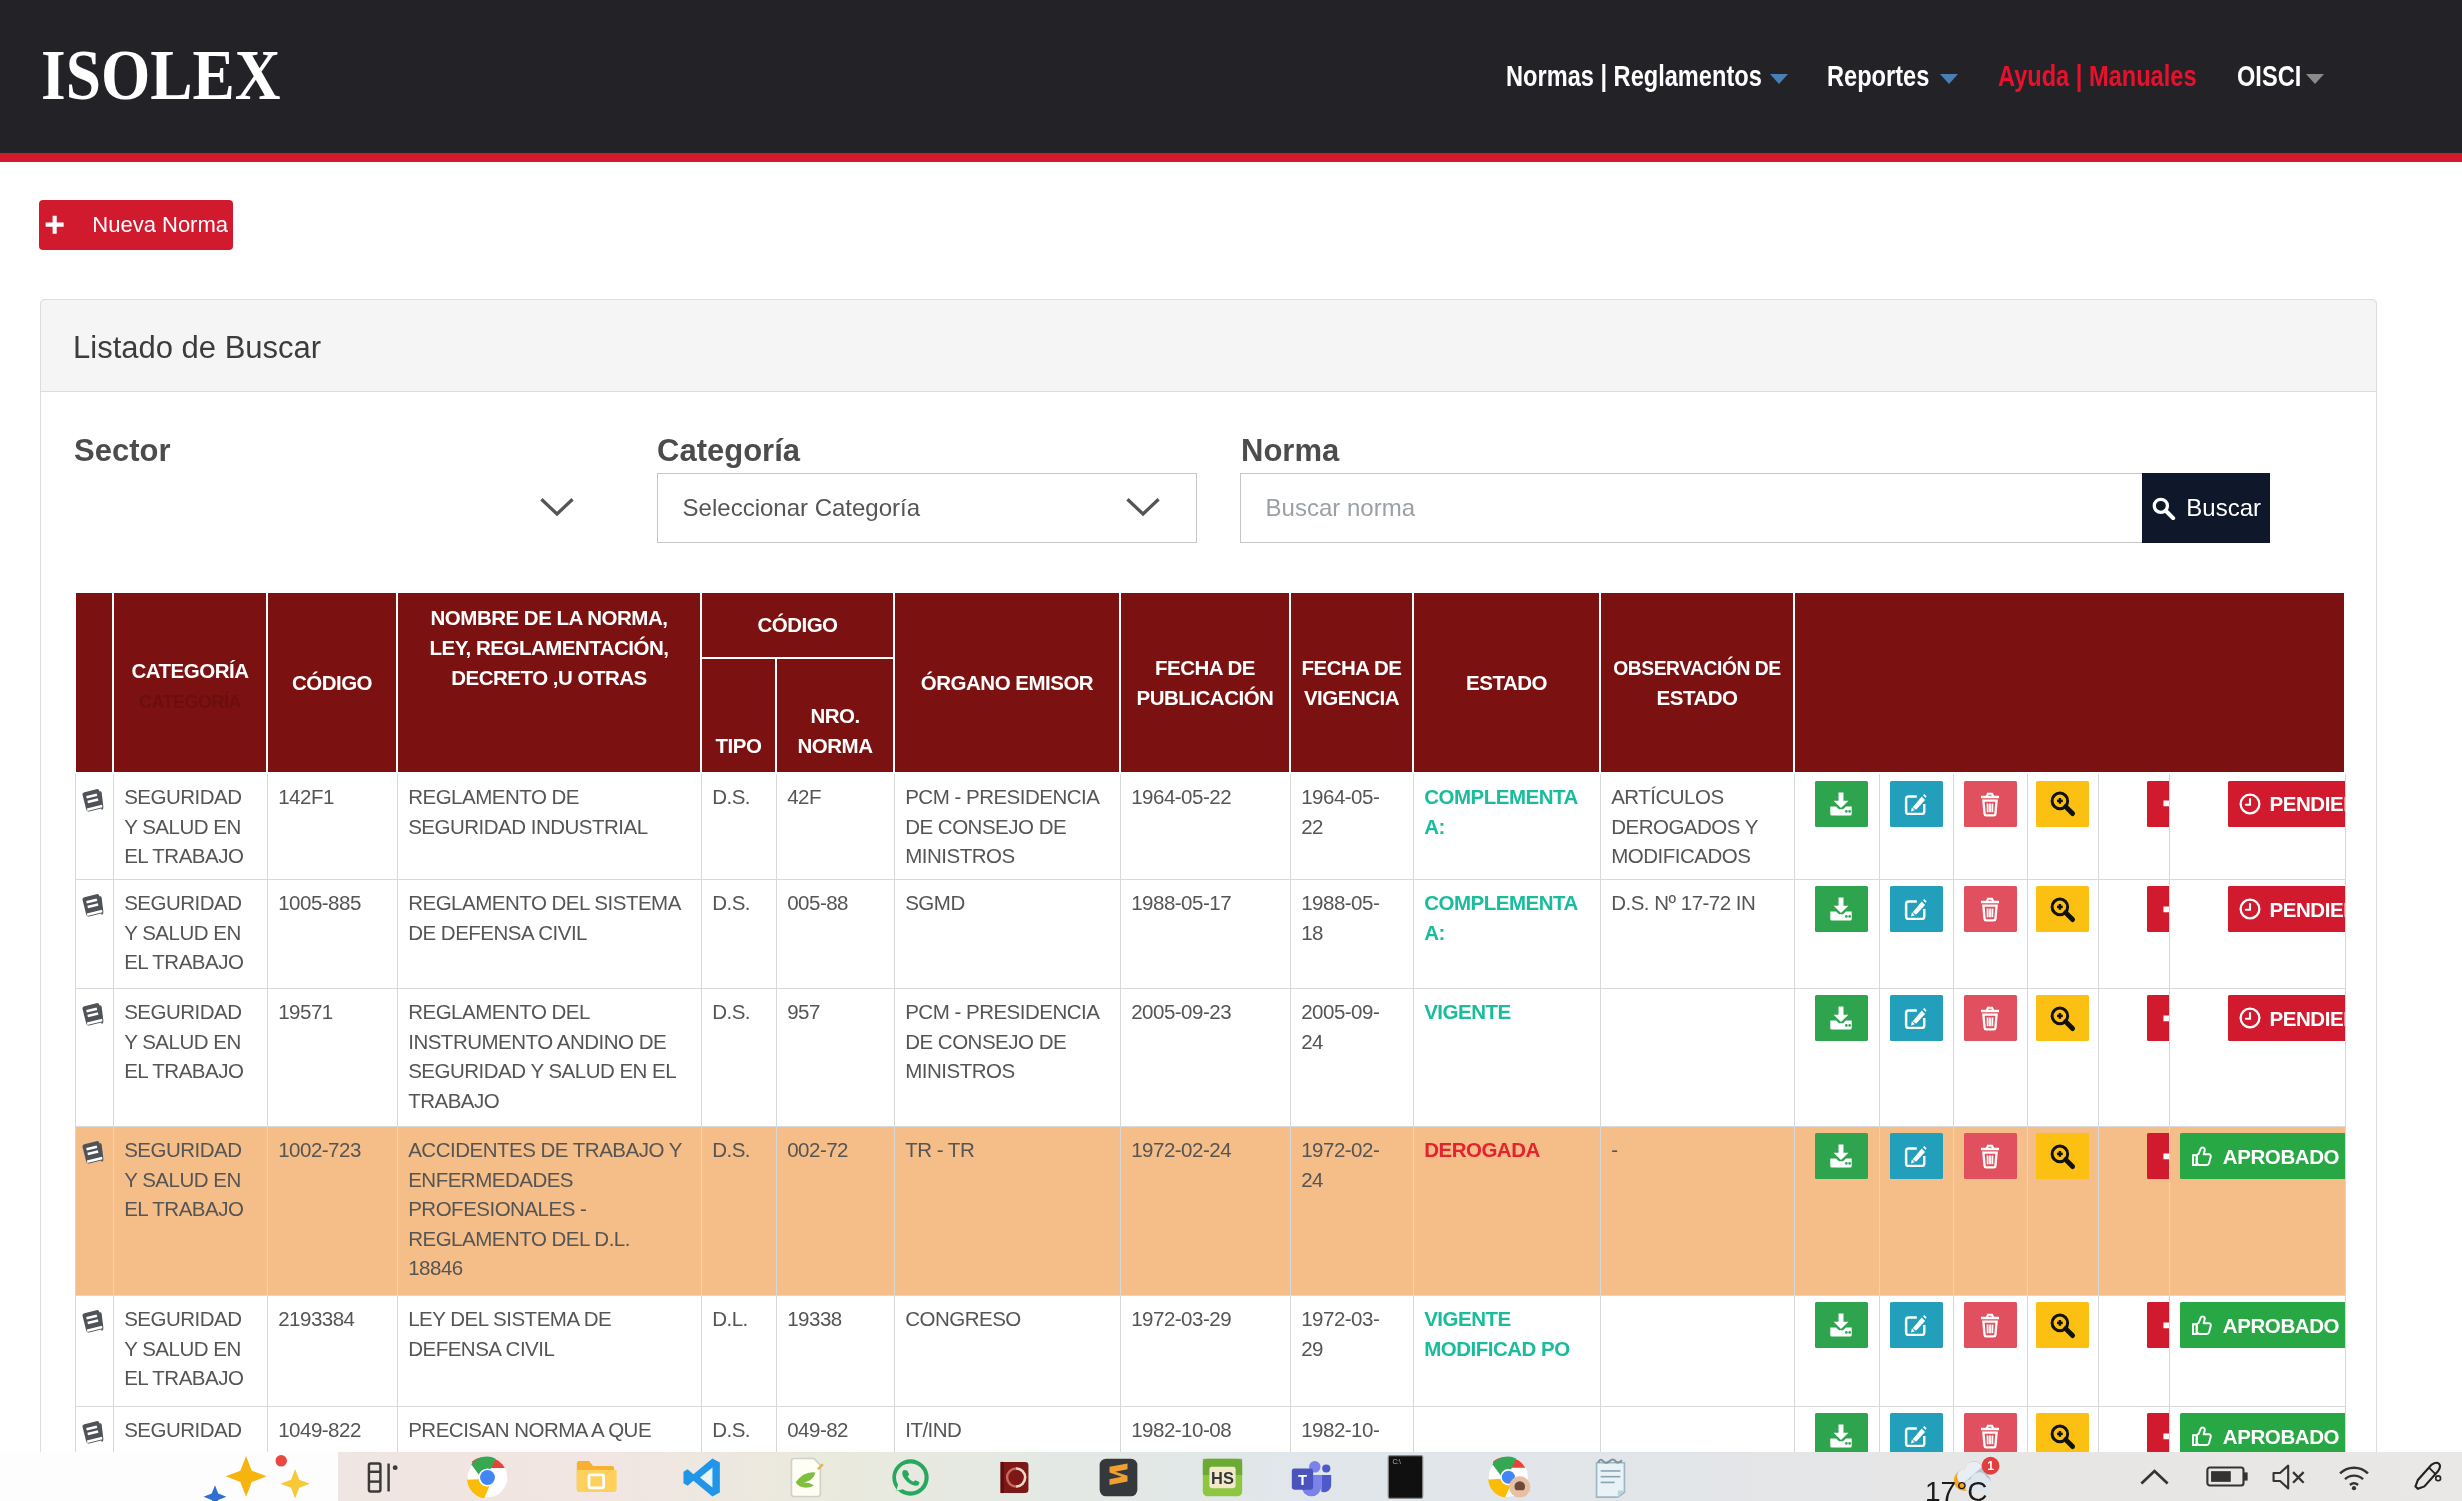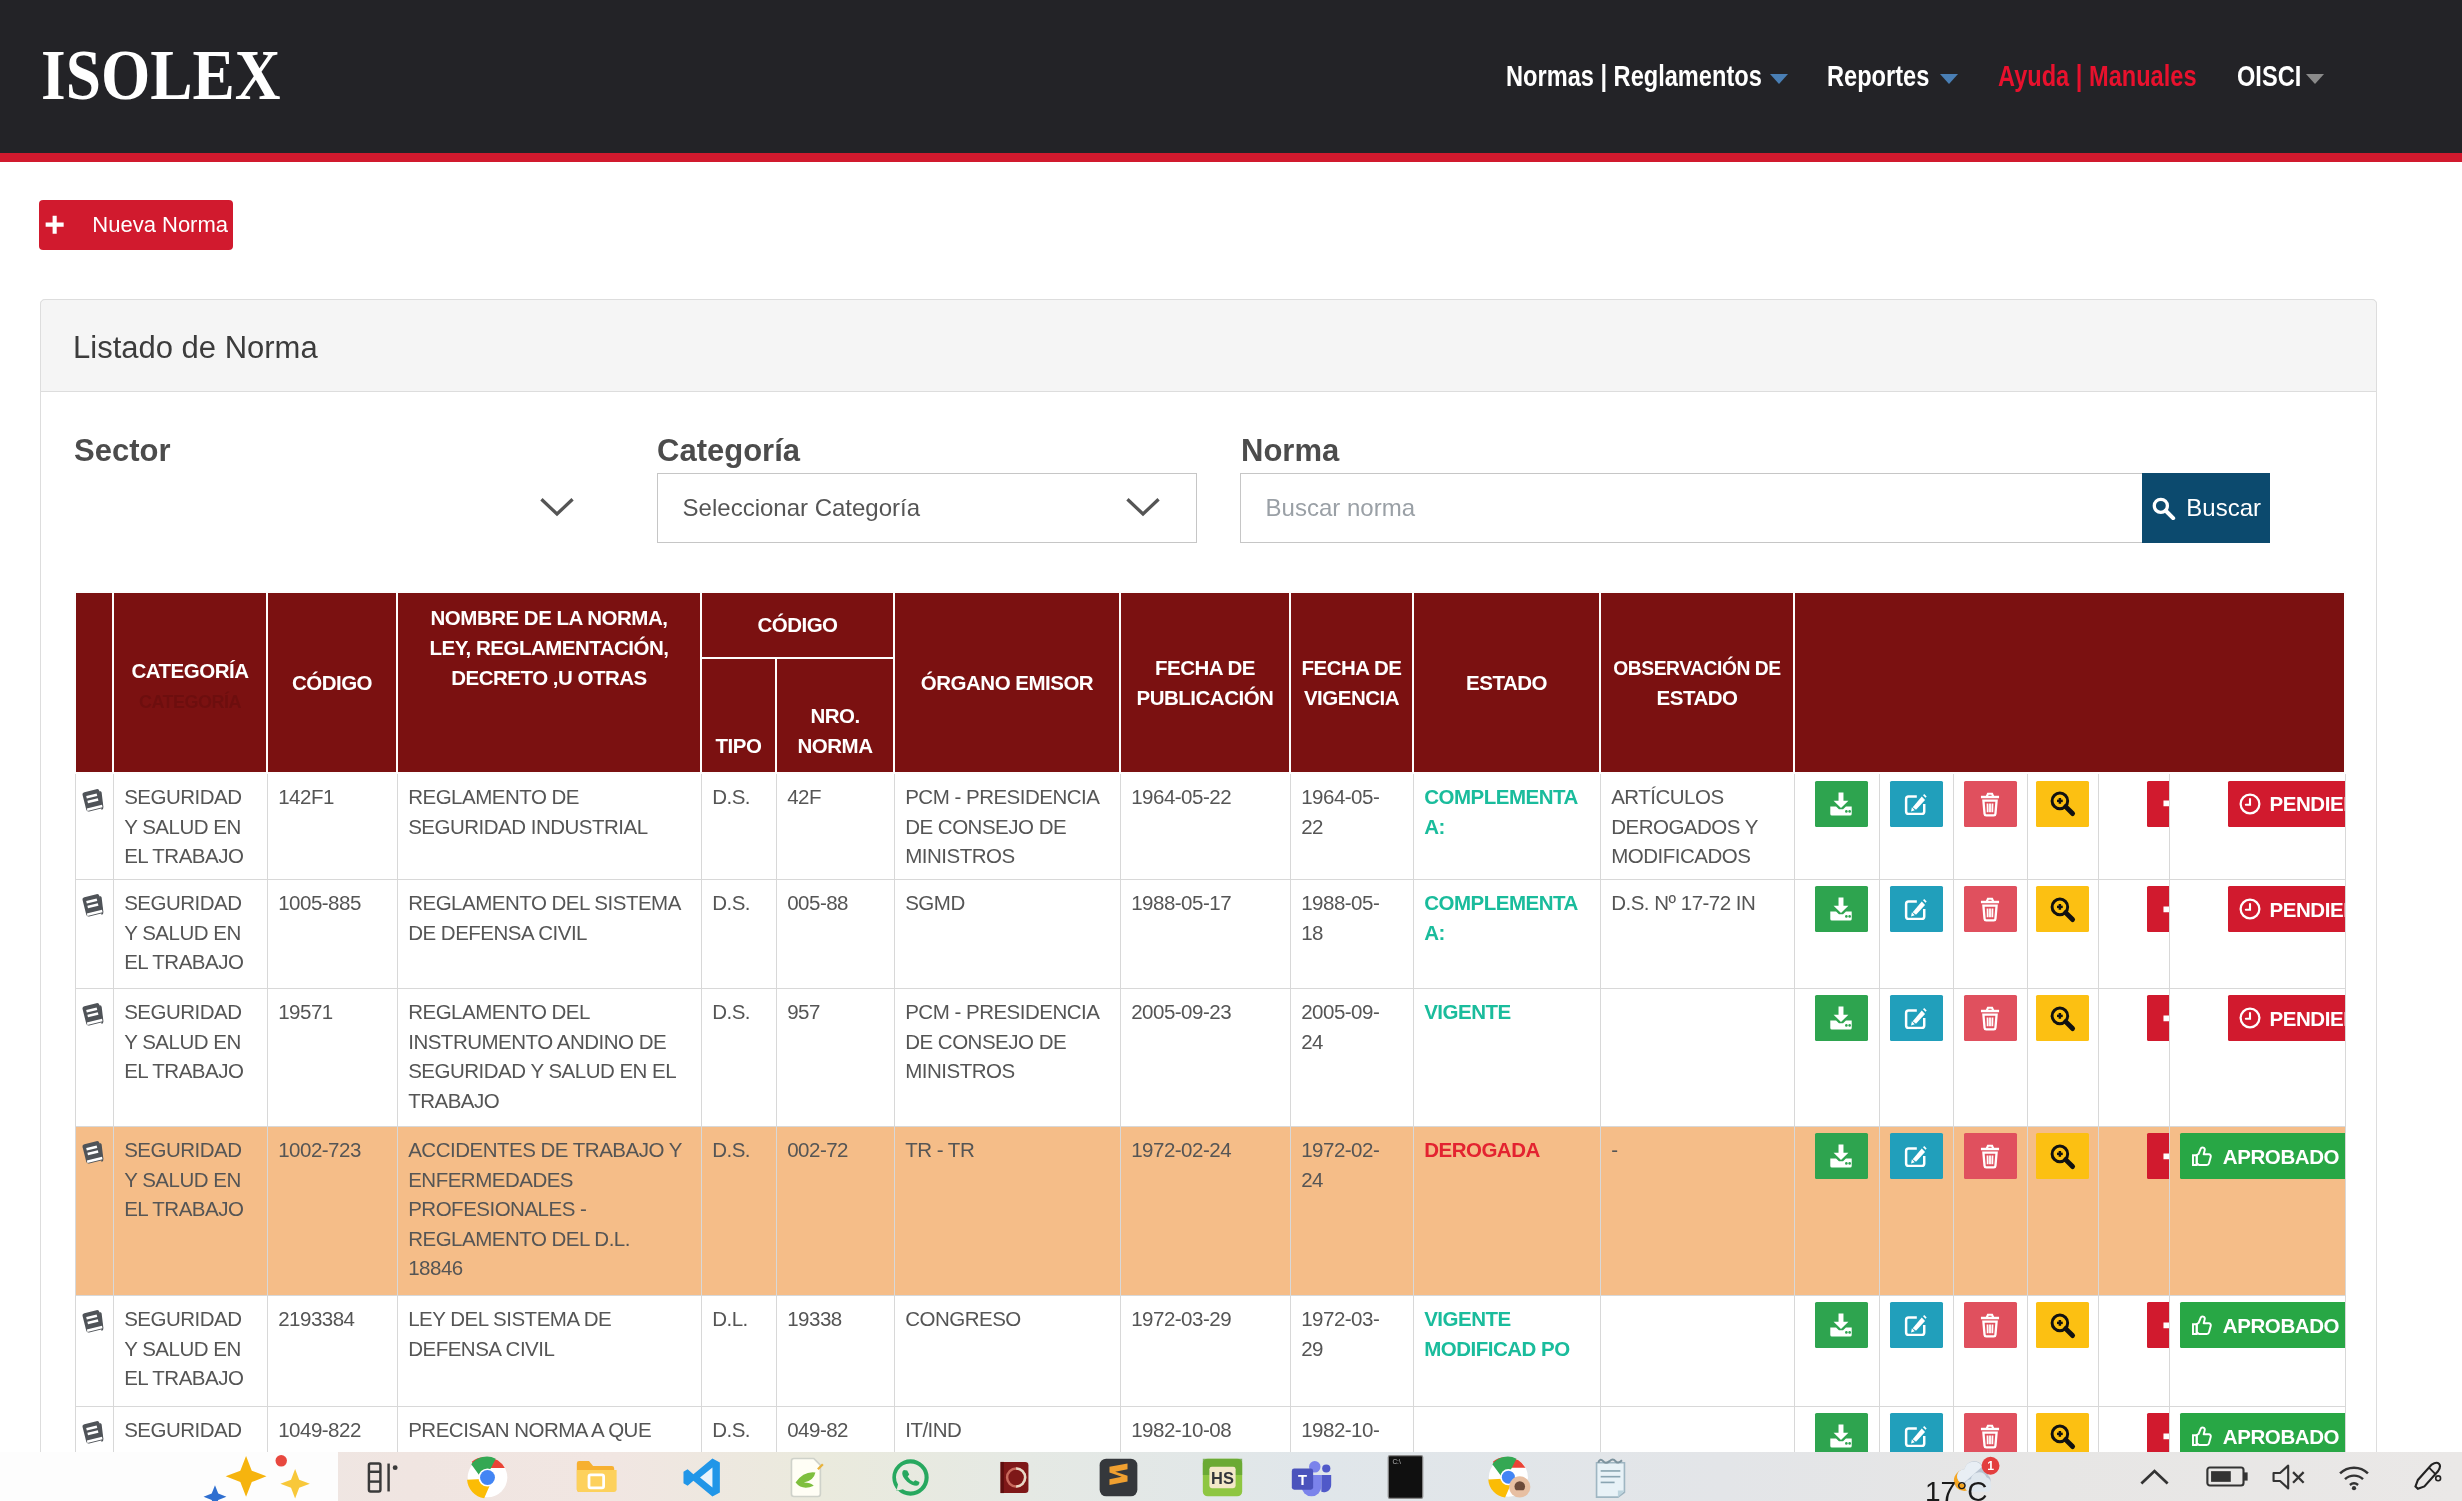--- a/index.html
+++ b/index.html
@@ -19,21 +19,21 @@
 
 
 #panel { left:40px; top:299px; width:2337px; height:1231px; border:0.8px solid #ddd; border-radius:4.9px; background:#fff; }
 #panel-h { left:40px; top:299px; width:2337px; height:93px; background:#f5f5f5; border:0.8px solid #ddd; border-radius:4.9px 4.9px 0 0; }
 #panel-title { left:73px; top:330px; font-size:31px; color:#3c3c3c; }
 
 
 .flabel { font-size:31px; font-weight:bold; color:#4c4c4c; top:433px; }
 .fbox { top:473px; height:70px; border:0.8px solid #c6c6c6; background:#fff; font-size:24px; color:#555; display:flex; align-items:center; padding:0 24.6px; }
 .chev { top:496px; width:38px; height:21.3px; }
-#buscar { left:2142px; top:473px; width:128px; height:70px; background:#0c4a6e; color:#fff; font-size:24px; display:flex; align-items:center; justify-content:center; gap:10.7px; }
+#buscar { left:2142px; top:473px; width:128px; height:70px; background:#0f172a; color:#fff; font-size:24px; display:flex; align-items:center; justify-content:center; gap:10.7px; }
 
 
 table { position:absolute; left:74px; top:591px; border-collapse:collapse; table-layout:fixed; width:2271px; }
 td { border:0.8px solid #d8d8d8; font-size:20.5px; line-height:29.5px; color:#555; padding:8.2px 8.2px 8.2px 10.7px; vertical-align:top; overflow:hidden; white-space:nowrap; letter-spacing:-0.5px; }
 th { background:#7b1111; color:#fff; font-size:20.5px; line-height:30px; font-weight:bold; border:2.5px solid #fdfdfd; text-align:center; vertical-align:middle; padding:4.9px 3.3px; overflow:hidden; white-space:nowrap; letter-spacing:-0.5px; }
 th.vb { vertical-align:bottom; text-align:center; padding-bottom:11.5px; }
 tr.hl td { background:#f5bd88; }
 .est { font-weight:bold; color:#1abc9c; }
 .cnd { display:inline-block; transform:scaleX(0.94); transform-origin:center; }
 .est.red { color:#e32330; }
@@ -71,21 +71,21 @@
 
   <div class="abs" id="btn-new">
       <svg width="21.3" height="21.3" viewBox="0 0 26 26">
         <path d="M10.5 2h5v8.5H24v5h-8.5V24h-5v-8.5H2v-5h8.5z" fill="#fff"></path>
       </svg>
       <span>Nueva Norma</span>
     </div>
 
   <div class="abs" id="panel"></div>
   <div class="abs" id="panel-h"></div>
-  <div class="abs" id="panel-title">Listado de Norma</div>
+  <div class="abs" id="panel-title">Listado de Buscar</div>
 
   <div class="abs flabel" style="left:74px;">Sector</div>
   <svg class="abs chev" style="left:538px;" viewBox="0 0 46 26">
       <polyline points="4,4 23,22 42,4" fill="none" stroke="#555" stroke-width="4"></polyline>
     </svg>
 
   <div class="abs flabel" style="left:657px;">Categoría</div>
   <div class="abs fbox" style="left:657px; width:540px;">Seleccionar Categoría</div>
   <svg class="abs chev" style="left:1124px;" viewBox="0 0 46 26">
       <polyline points="4,4 23,22 42,4" fill="none" stroke="#555" stroke-width="4"></polyline>

